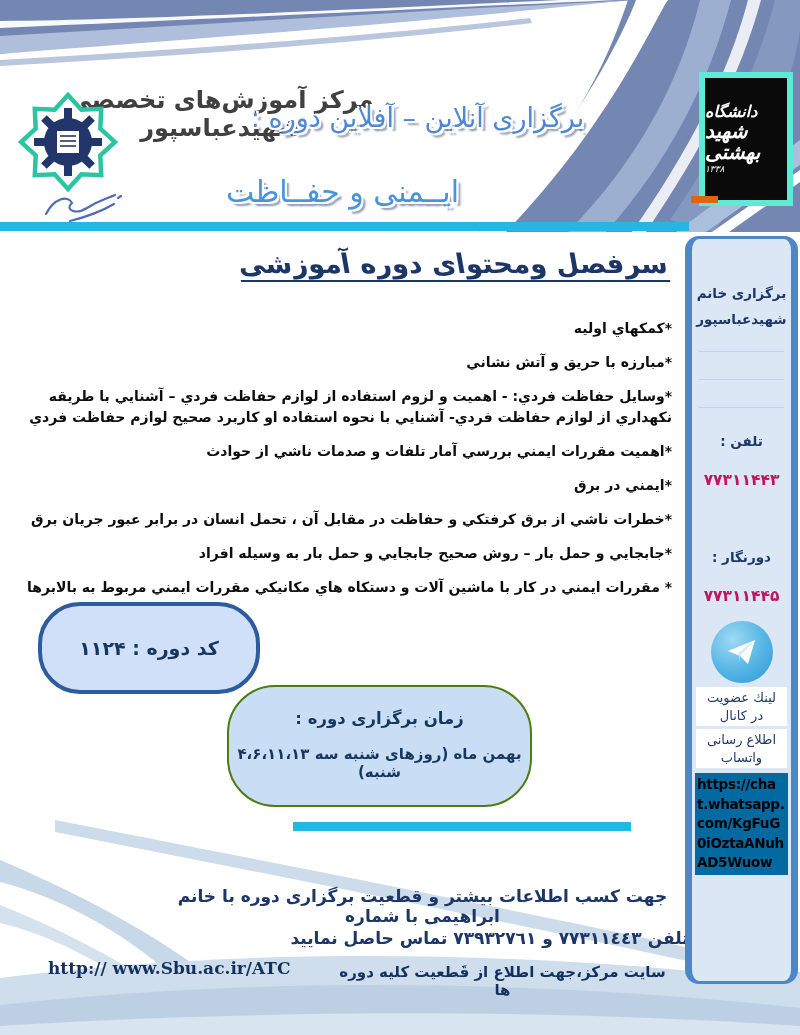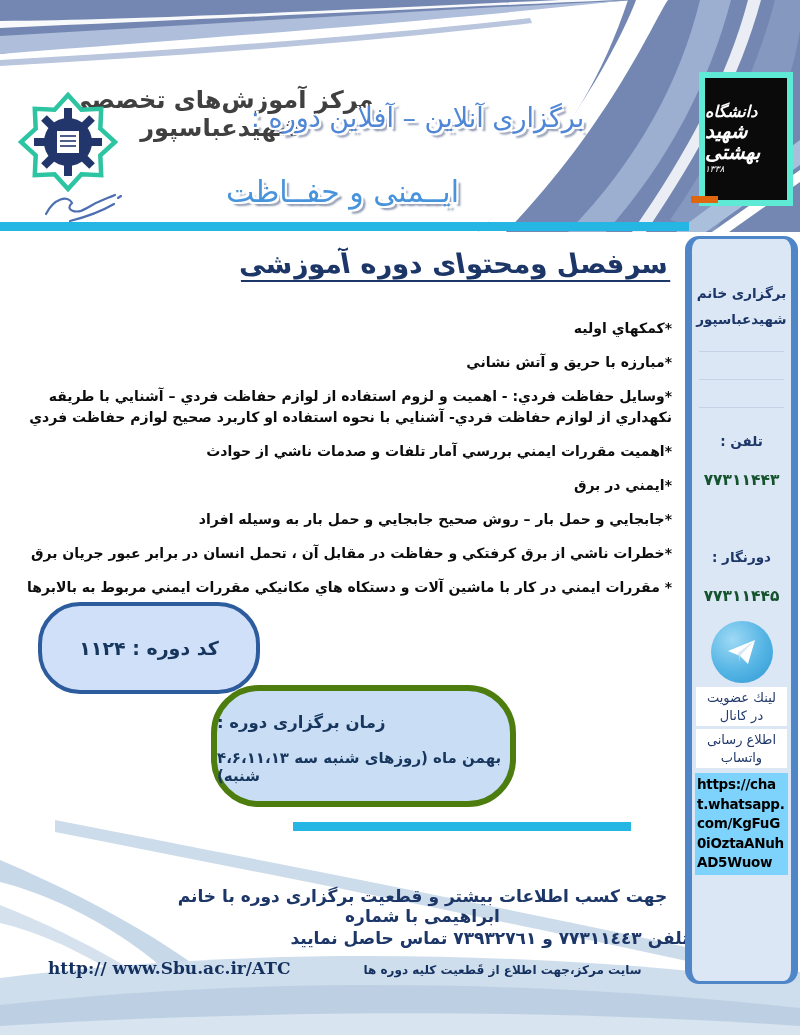--- a/index.html
+++ b/index.html
@@ -33,54 +33,54 @@
   
   .section-title{left:225px;top:248px;width:455px;z-index:2;font-size:27px;font-weight:bold;
              color:#1c3668;text-align:center;direction:rtl;transform:skewX(10deg);
              text-decoration:underline;text-underline-offset:7px;text-decoration-thickness:2px;}
   .topics{left:22px;top:306px;width:650px;z-index:2;direction:rtl;text-align:right;
              font-size:14px;font-weight:bold;color:#0d0d0d;line-height:1.5;margin-top:12px;}
   .topic{margin-bottom:13px;}
   .code-pill{left:38px;top:602px;width:214px;height:84px;z-index:2;background:#cfe0f8;
              border:4px solid #2d5c9e;border-radius:42px;display:flex;align-items:center;
              justify-content:center;font-size:19px;font-weight:bold;color:#17365d;direction:ltr;}
-  .date-box{left:211px;top:685px;width:305px;height:122px;z-index:2;background:#c9def5;
-             border:6px solid #4d7c0f;border-radius:48px;box-sizing:border-box;
-             text-align:left;color:#17365d;font-weight:bold;padding-top:22px;}
+  .date-box{left:227px;top:685px;width:305px;height:122px;z-index:2;background:#c9def5;
+             border:2px solid #4d7c0f;border-radius:48px;box-sizing:border-box;
+             text-align:center;color:#17365d;font-weight:bold;padding-top:22px;}
   .date-box .line1{font-size:16.5px;direction:rtl;}
   .date-box .line2{font-size:15px;direction:ltr;margin-top:17px;}
   .cyan-bar-mid{left:293px;top:822px;width:338px;height:9px;background:#25b6e4;z-index:2;}
 
   
   .sidebar{right:2px;top:236px;width:113px;height:748px;z-index:5;background:#dbe7f4;
            border:3px solid #4f86c8;border-left-width:7px;border-right-width:7px;
            border-radius:14px;box-sizing:border-box;}
   .sb-item{position:absolute;left:0;right:0;text-align:center;direction:rtl;
            color:#1c3668;font-weight:bold;font-size:13.5px;}
   .sb-divider{position:absolute;left:7px;right:7px;border-top:1.5px solid #c3d2e4;}
-  .sb-num{font-size:15.5px;color:#14532d;letter-spacing:0.5px;}
+  .sb-num{font-size:15.5px;color:#be185d;letter-spacing:0.5px;}
   .tg-wrap{position:absolute;top:382px;left:0;right:0;display:flex;justify-content:center;}
   .tg-circle{width:62px;height:62px;border-radius:50%;
            background:radial-gradient(circle at 35% 30%,#9ed9f5,#54b4e4 55%,#2f97d4);
            display:flex;align-items:center;justify-content:center;}
   .sb-note{position:absolute;left:4px;right:4px;background:#fff;color:#223a6b;
            font-weight:400;font-size:13px;text-align:center;direction:rtl;line-height:1.35;padding:2px 3px;}
-  .sb-url{position:absolute;left:3px;right:3px;background:#7dd3fc;color:#000;font-weight:bold;
+  .sb-url{position:absolute;left:3px;right:3px;background:#0369a1;color:#000;font-weight:bold;
            font-size:13.5px;direction:ltr;text-align:left;word-break:break-all;
            line-height:1.45;padding:2px 2px;letter-spacing:-0.3px;}
 
   
   .footer-svg{left:0;top:820px;z-index:0;}
   .f-line1{left:150px;top:886px;width:545px;z-index:2;font-size:17px;font-weight:bold;
            color:#1c3668;direction:rtl;text-align:center;}
   .f-line2{left:150px;top:928px;width:545px;z-index:2;font-size:17px;font-weight:bold;
            color:#1c3668;direction:ltr;text-align:right;}
   .f-site{left:48px;top:958px;z-index:2;font-size:17px;font-weight:bold;color:#14305e;
            font-family:"DejaVu Serif",serif;direction:ltr;text-align:center;}
-  .f-note{left:330px;top:963px;width:345px;z-index:2;font-size:12px;font-weight:bold;
+  .f-note{left:330px;top:963px;width:345px;z-index:2;font-size:15px;font-weight:bold;
            color:#14305e;direction:rtl;text-align:center;}
 </style>
 </head>
 <body>
 
 <div class="page">
 
   <svg class="abs header-svg" width="800" height="232" viewBox="0 0 800 232">
     <rect width="800" height="232" fill="#ffffff"></rect>
 
@@ -143,22 +143,22 @@
   <div class="abs cyan-bar-top"></div>
 
   <div class="abs section-title">سرفصل ومحتوای دوره آموزشی</div>
 
   <div class="abs topics">
       <div class="topic">*كمكهاي اوليه</div>
       <div class="topic">*مبارزه با حريق و آتش نشاني</div>
       <div class="topic">*وسايل حفاظت فردي: - اهميت و لزوم استفاده از لوازم حفاظت فردي – آشنايي با طريقه نكهداري از لوازم حفاظت فردي- آشنايي با نحوه استفاده او كاربرد صحيح لوازم حفاظت فردي</div>
       <div class="topic">*اهميت مقررات ايمني بررسي آمار تلفات و صدمات ناشي از حوادث</div>
       <div class="topic">*ايمني در برق</div>
+      <div class="topic">*خطرات ناشي از برق كرفتكي و حفاظت در مقابل آن ، تحمل انسان در برابر عبور جريان برق</div>
       <div class="topic">*جابجايي و حمل بار – روش صحيح جابجايي و حمل بار به وسيله افراد</div>
-      <div class="topic">*خطرات ناشي از برق كرفتكي و حفاظت در مقابل آن ، تحمل انسان در برابر عبور جريان برق</div>
       <div class="topic">* مقررات ايمني در كار با ماشين آلات و دستكاه هاي مكانيكي مقررات ايمني مربوط به بالابرها</div>
     </div>
 
   <div class="abs code-pill">
     <span>کد دوره : ۱۱۲۴</span>
   </div>
 
   <div class="abs date-box">
     <div class="line1">زمان برگزاری دوره :</div>
     <div class="line2">۴،۶،۱۱،۱۳ بهمن ماه (روزهای شنبه سه شنبه)</div>

